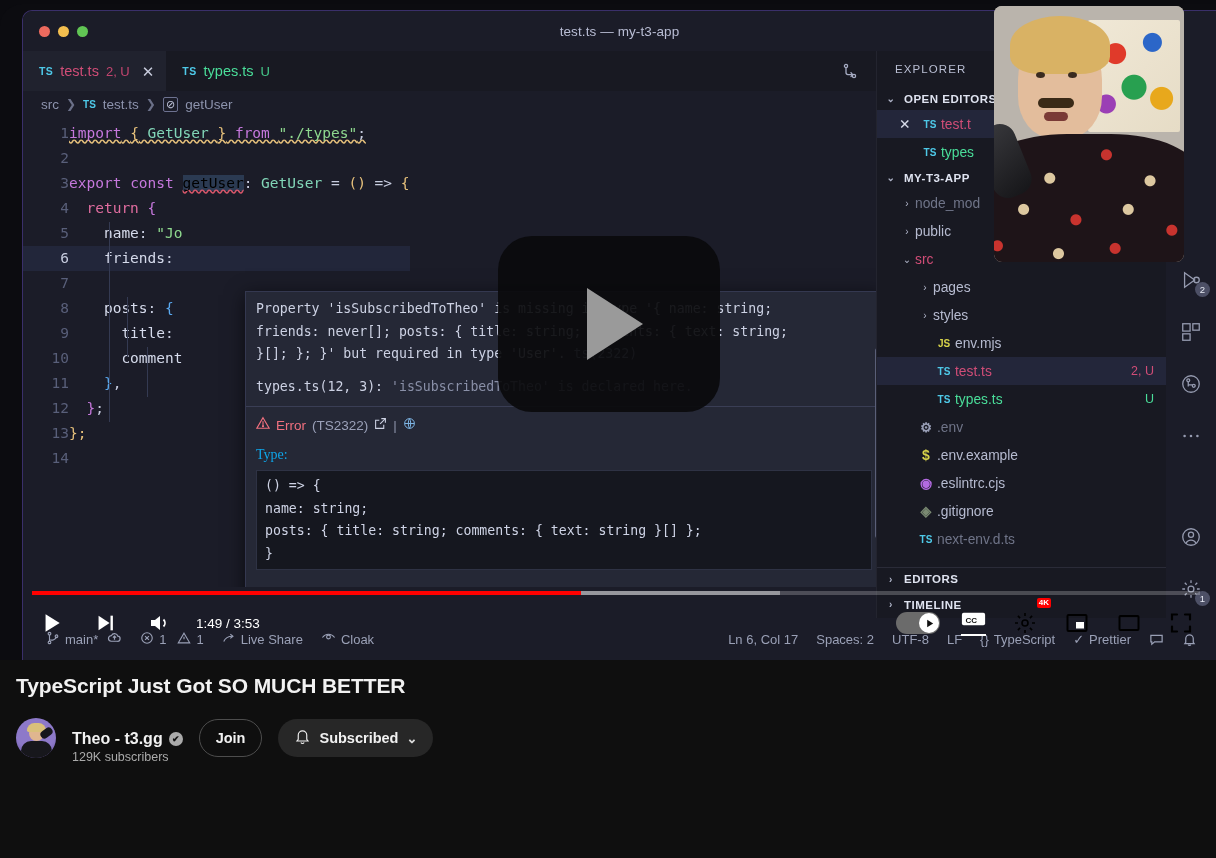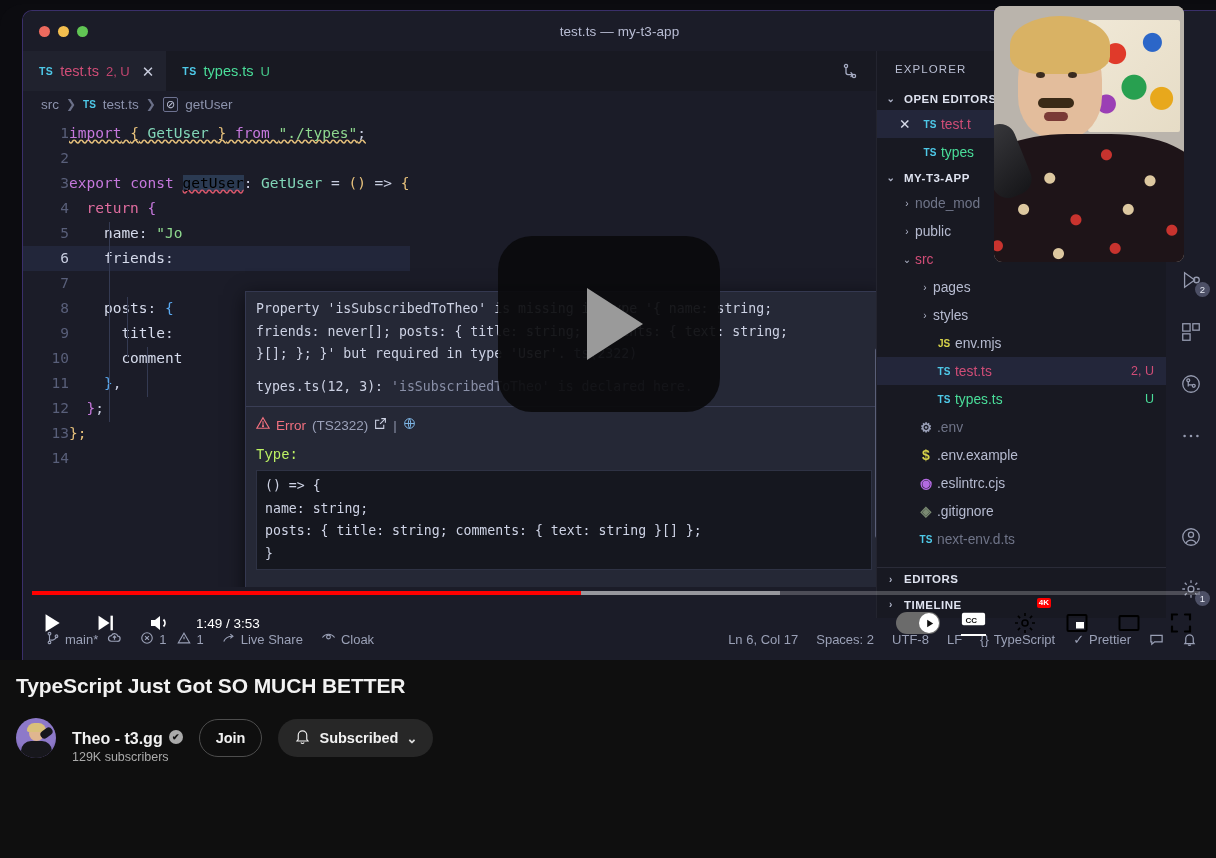--- a/index.html
+++ b/index.html
@@ -121,21 +121,21 @@
     font-family: "DejaVu Sans Mono", monospace; font-size: 13.2px; line-height: 22.5px;
     color: #cfd4e6; overflow: hidden; padding: 6px 10px 0 10px;
   }
   .hover-tip .msg { color: #cdd2e4; }
   .hover-tip .dim { color: #8a90a8; }
   .hover-tip .code2 { color: #9aa0b8; }
   .hover-tip .hr { height:1px; background:#3a3e55; margin: 8px -10px; }
   .hover-tip .errline { display:flex; align-items:center; gap:6px; font-family:"Liberation Sans",sans-serif; font-size:13.5px;}
   .hover-tip .err { color: #f1707f; }
   .hover-tip .errcode { color: #9aa0b8; }
-  .hover-tip .lbl { font-family: Liberation Mono, monospace; font-size: 14px; color: #bef264; }
+  .hover-tip .lbl { font-family: Liberation Serif, serif; font-size: 14px; color: #0ea5e9; }
   .hover-tip .typebox {
     background: #15171f; border: 1px solid #2e3244; padding: 4px 8px; margin-top: 4px;
   }
   .tip-scroll { position:absolute; right:2px; top:56px; width:5px; height:190px; background:#5a5f78; border-radius:3px;}
 
   
   .explorer {
     position: absolute; right: 50px; top: 40px; width: 290px; bottom: 42px;
     background: #181922; color: #b6bbd0; font-size: 13.8px;
     border-left: 1px solid #23242f;
@@ -281,21 +281,21 @@
   .avatar {
     width: 40px; height: 40px; border-radius: 50%;
     background: radial-gradient(circle at 50% 30%, #8d79c9 0 60%, #5d4b97 100%);
     position: relative; overflow:hidden;
   }
   .av-head { position:absolute; left:13px; top:8px; width:15px; height:15px; border-radius:50%; background:#e0b68f; }
   .av-hair { position:absolute; left:11px; top:5px; width:19px; height:9px; border-radius:9px 9px 2px 2px; background:#d9c07a; }
   .av-body { position:absolute; left:5px; top:23px; width:31px; height:20px; border-radius:10px 10px 0 0; background:#17171c; }
   .av-arm { position:absolute; left:24px; top:11px; width:13px; height:8px; border-radius:4px; background:#17171c; transform:rotate(-35deg); }
   .owner-text { display:flex; flex-direction:column; }
-  .owner-name { display:flex; align-items:flex-start; gap:6px; font-size:16px; font-weight:700; color:#f1f1f1;margin-top:18px; }
+  .owner-name { display:flex; align-items:center; gap:6px; font-size:16px; font-weight:700; color:#f1f1f1;margin-top:18px; }
   .verified { width:14px; height:14px; border-radius:50%; background:#aaa; color:#0f0f0f; font-size:9px;
     display:flex; align-items:center; justify-content:center; }
   .owner-subs { font-size:12.5px; color:#aaa; margin-top:2px; }
   .pill {
     height: 38px; border-radius: 19px; display:flex; align-items:center; justify-content:center;
     font-size: 14.5px; font-weight: 600; color:#f1f1f1; padding: 0 16px; gap:8px;
   }
   .pill.outline { border: 1px solid #4d4d4d; }
   .pill.solid { background: #272727; }
   svg { fill: none; stroke: currentColor; }

